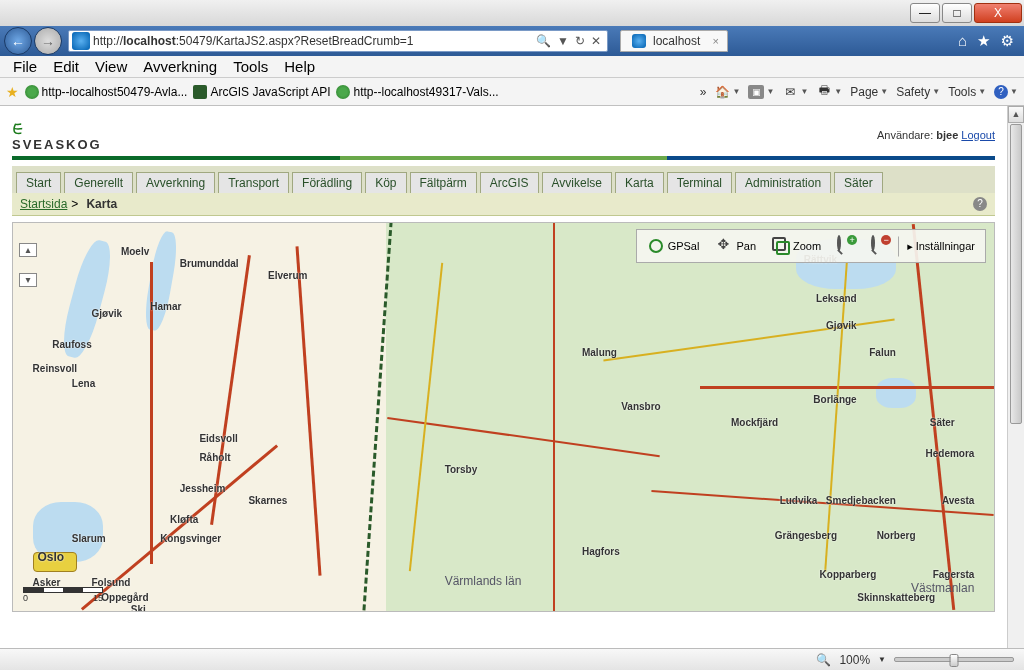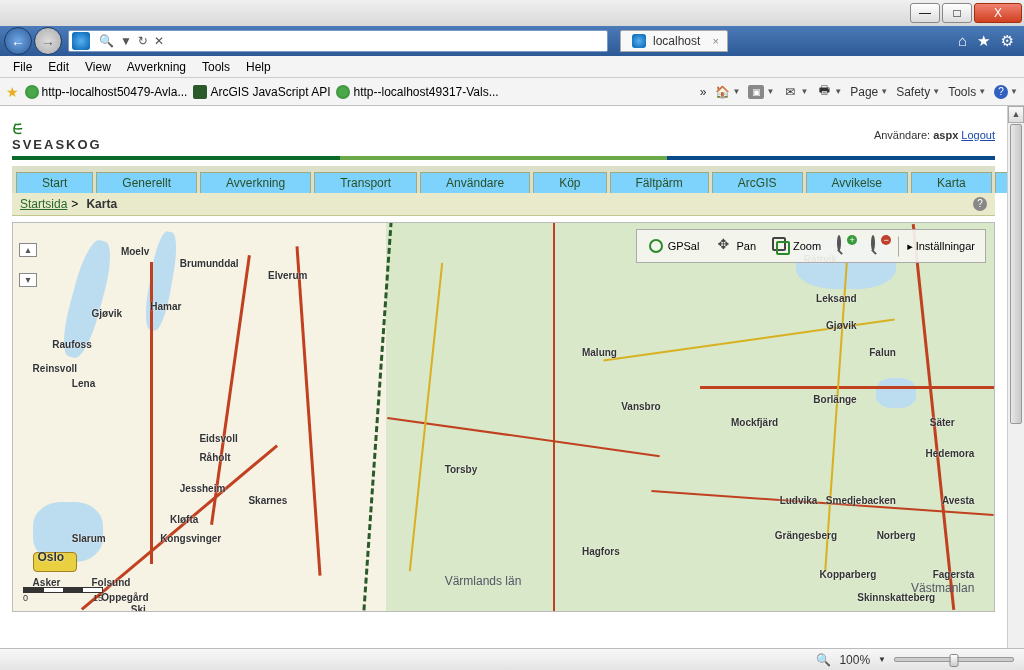--- a/index.html
+++ b/index.html
@@ -18,21 +18,21 @@
 .addr-icon { width: 18px; height: 18px; margin: 0 3px; background: radial-gradient(#5ab0f0,#0060b0); border-radius: 3px; }
 .addr-text { font-size: 12px; color: #333; flex: 1; white-space: nowrap; overflow: hidden; }
 .addr-text .host { font-weight: bold; }
 .search-icons { display: flex; gap: 6px; padding: 0 6px; color: #555; font-size: 12px; align-items: center; }
 .tab-strip { display: flex; align-items: center; margin-left: 8px; }
 .ie-tab { background: #f8f8f8; border: 1px solid #aaa; height: 22px; display: flex; align-items: center; padding: 0 8px; font-size: 12px; color: #333; border-radius: 2px 2px 0 0; gap: 4px; }
 .ie-tab .tabclose { color: #888; font-size: 11px; margin-left: 8px; }
 .ie-right-icons { margin-left: auto; display: flex; gap: 10px; color: #fff; font-size: 15px; padding-right: 6px; }
 
 
-.menu-bar { height: 22px; background: #f4f4f4; border-bottom: 1px solid #ccc; display: flex; align-items: center; font-size: 12px; padding: 0 6px; gap: 2px; }
+.menu-bar { height: 22px; background: #f4f4f4; border-bottom: 1px solid #ccc; display: flex; align-items: center; font-size: 15px; padding: 0 6px; gap: 2px; }
 .menu-item { padding: 2px 7px; cursor: default; }
 
 
 .cmd-bar { height: 28px; background: #f4f4f4; border-bottom: 1px solid #c0c0c0; display: flex; align-items: center; font-size: 12px; padding: 0 6px; gap: 6px; }
 .fav-star { color: #e8b020; font-size: 14px; }
 .bm-item { display: flex; align-items: center; gap: 3px; cursor: default; }
 .bm-icon { width: 14px; height: 14px; border-radius: 2px; }
 .bm-globe { background: radial-gradient(#4aa84a 40%, #2a7a2a); border-radius: 50%; }
 .bm-arcgis { background: #2a5a2a; }
 .cmd-right { margin-left: auto; display: flex; align-items: center; gap: 8px; color: #333; }
@@ -50,21 +50,21 @@
 .brand-row { display: flex; align-items: center; height: 38px; }
 .logo-ic { color: #1a7a1a; font-size: 18px; line-height: 1; }
 .logo-txt { font-size: 13px; font-weight: bold; color: #333; letter-spacing: 2px; }
 .page-title { font-size: 14px; font-weight: bold; color: #222; margin-left: 60px; }
 .user-info { margin-left: auto; font-size: 11px; color: #333; }
 .user-info a { color: #1a4aaa; text-decoration: underline; }
 .brand-stripe { height: 4px; display: flex; margin-top: 2px; }
 .brand-stripe div { flex: 1; }
 
 .tabbar { background: #dde0c8; padding: 6px 4px 0; display: flex; gap: 3px; margin-top: 6px; }
-.ptab { background: #7dd3fc; border: 1px solid #a0a880; border-bottom: none; padding: 3px 25px; font-size: 12px; color: #2a502a; cursor: default; }
+.ptab { background: #e5e5e5; border: 1px solid #a0a880; border-bottom: none; padding: 3px 9px; font-size: 12px; color: #2a502a; cursor: default; }
 .breadcrumb-row { background: #e8eacb; padding: 4px 8px; display: flex; align-items: center; font-size: 12px; border-bottom: 1px solid #c0c890; }
 .breadcrumb-row a { color: #2a6a2a; text-decoration: underline; }
 .breadcrumb-row .cur { font-weight: bold; color: #333; margin-left: 4px; }
 .help-q { margin-left: auto; width: 14px; height: 14px; border-radius: 50%; background: #888; color: #fff; font-size: 10px; text-align: center; line-height: 14px; }
 
 .map-wrap { position: relative; height: 390px; margin-top: 6px; border: 1px solid #bbb; overflow: hidden; }
 .map-bg { position: absolute; inset: 0; }
 .map-left { position: absolute; left: 0; top: 0; bottom: 0; width: 38%; background: #f6f2e4; }
 .map-right { position: absolute; right: 0; top: 0; bottom: 0; width: 62%; background: #d8e8c8; }
 .boundary { position: absolute; left: 37%; top: -10px; bottom: -10px; width: 40px; border-left: 3px dashed #2a5a2a; transform: rotate(4deg); }
@@ -109,20 +109,23 @@
   <div class="win-btn">—</div>
   <div class="win-btn">□</div>
   <div class="win-btn win-close">X</div>
 </div>
 
 <div class="ie-nav">
   <div class="nav-btn">←</div>
   <div class="nav-btn nav-fwd">→</div>
   <div class="addr-wrap">
     <span class="addr-icon"></span>
+    <span class="addr-text">
+      <span>http://</span><span class="host">localhost</span><span>:50479/KartaJS2.aspx?ResetBreadCrumb=1</span>
+    </span>
     <div class="search-icons">
       <span>🔍</span>
       <span>▼</span>
       <span>↻</span>
       <span>✕</span>
     </div>
   </div>
   <div class="tab-strip">
     <div class="ie-tab">
       <span class="addr-icon" style="width:14px;height:14px"></span>
@@ -200,36 +203,36 @@
 <div class="content-shell">
   <div class="page">
 
     <div class="brand-row">
       <div>
         <div class="logo-ic">ᰀ</div>
         <div class="logo-txt">SVEASKOG</div>
       </div>
       <div class="user-info">
         <span>Användare:</span>
-        <b>aspx</b>
+        <b>bjee</b>
         <a href="#">Logout</a>
       </div>
     </div>
     <div class="brand-stripe">
       <div style="background:#0a6a2a"></div>
         <div style="background:#6aa84a"></div>
         <div style="background:#0a4a8a"></div>
     </div>
 
     <div class="tabbar">
       <div class="ptab">Start</div>
       <div class="ptab">Generellt</div>
       <div class="ptab">Avverkning</div>
       <div class="ptab">Transport</div>
-      <div class="ptab">Användare</div>
+      <div class="ptab">Förädling</div>
       <div class="ptab">Köp</div>
       <div class="ptab">Fältpärm</div>
       <div class="ptab">ArcGIS</div>
       <div class="ptab">Avvikelse</div>
       <div class="ptab">Karta</div>
       <div class="ptab">Terminal</div>
       <div class="ptab">Administration</div>
       <div class="ptab">Säter</div>
     </div>
 

